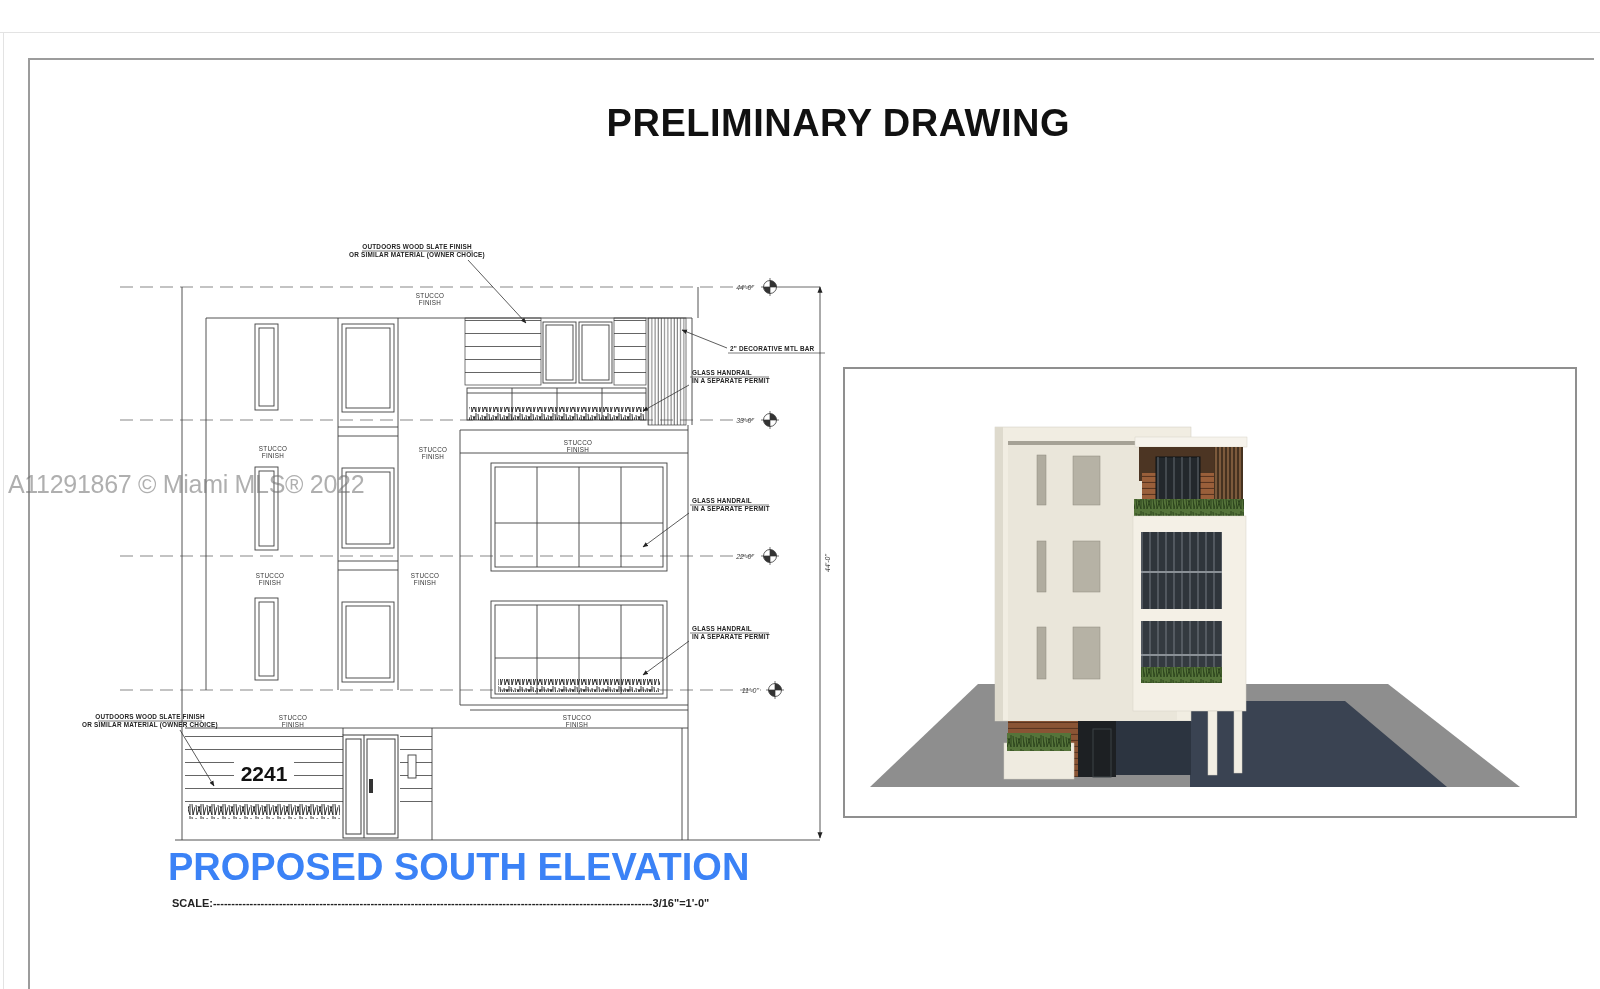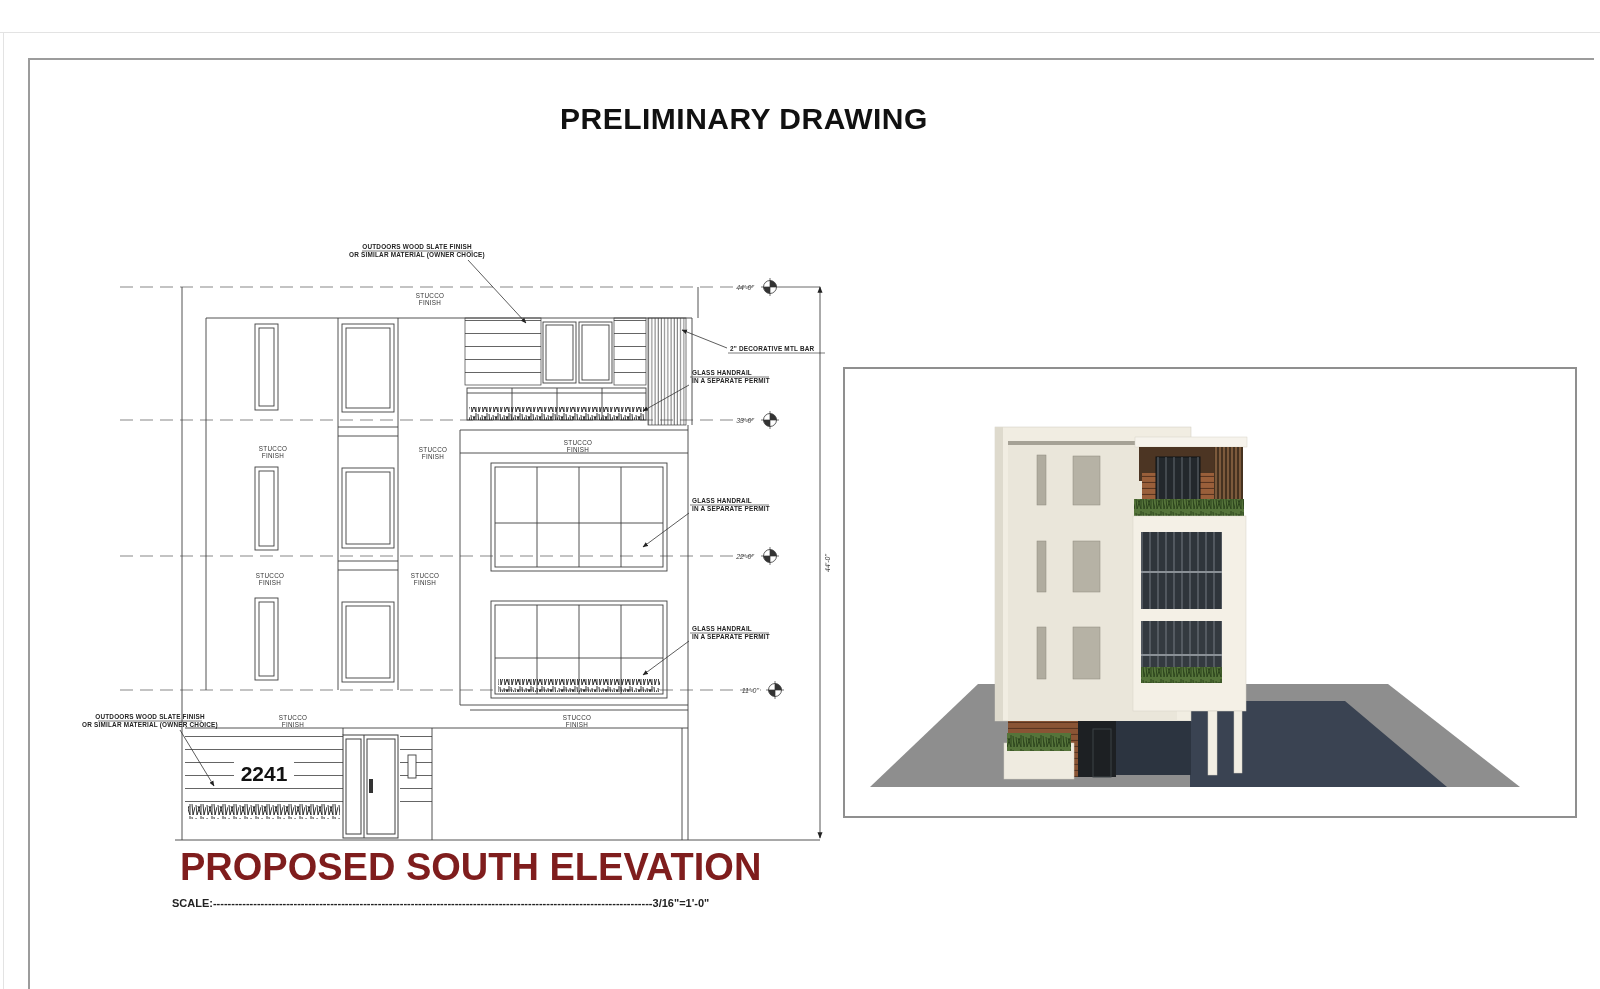--- a/index.html
+++ b/index.html
@@ -1,46 +1,47 @@
 <!DOCTYPE html>
 <html><head>
 <meta charset="utf-8">
 <style>
   html,body{margin:0;padding:0;background:#fff;}
   .sheet{position:relative;width:1600px;height:989px;background:#fff;overflow:hidden;
          font-family:"Liberation Sans",sans-serif;color:#1a1a1a;}
   .hairline{position:absolute;background:#e3e3e3;}
   .frameline{position:absolute;background:#9c9c9c;}
-  .page-title{position:absolute;left:560px;top:102px;width:510px;text-align:left;
-              font-size:30px;font-weight:bold;letter-spacing:.5px;color:#111;}
+  .page-title{position:absolute;left:560px;top:102px;width:510px;text-align:right;
+              font-size:38px;font-weight:bold;letter-spacing:.5px;color:#111;}
   .watermark{position:absolute;left:8px;top:470px;font-size:25px;letter-spacing:-.3px;
              color:rgba(110,110,110,.55);white-space:nowrap;z-index:5;}
   .elev{position:absolute;left:30px;top:230px;}
-  .elev-title{position:absolute;left:180px;top:846px;font-size:38px;font-weight:bold;
-              letter-spacing:0;color:#7f1d1d;white-space:nowrap;}
+  .elev-title{position:absolute;left:168px;top:846px;font-size:38px;font-weight:bold;
+              letter-spacing:0;color:#3b82f6;white-space:nowrap;}
   .scale-line{position:absolute;left:172px;top:897px;width:558px;font-size:11px;font-weight:bold;
               color:#222;white-space:nowrap;overflow:hidden;}
   .render-panel{position:absolute;left:843px;top:367px;width:734px;height:451px;
                 border:2px solid #8f8f8f;background:#fff;box-sizing:border-box;}
   .dim{font-size:7px;font-style:italic;fill:#3a3a3a;}
   .lbl{font-size:6.3px;fill:#333;letter-spacing:.3px;text-anchor:middle;}
   .ann{font-size:6.4px;font-weight:bold;fill:#222;letter-spacing:.2px;}
   .num{font-size:21px;font-weight:bold;fill:#111;text-anchor:middle;}
 </style>
 </head>
 <body>
 
 <div class="sheet">
 
   <div class="hairline" style="left:0;top:32px;width:1600px;height:1px;"></div>
   <div class="hairline" style="left:3px;top:32px;width:1px;height:957px;"></div>
   <div class="frameline" style="left:28px;top:58px;width:1566px;height:2px;"></div>
   <div class="frameline" style="left:28px;top:58px;width:2px;height:931px;"></div>
 
   <div class="page-title">PRELIMINARY DRAWING</div>
+  <div class="watermark">A11291867 © Miami MLS® 2022</div>
 
   <svg class="elev" width="810" height="710" viewBox="0 0 810 710" style="font-family:'Liberation Sans',sans-serif">
     <defs>
       <pattern id="hs" width="8" height="13" patternUnits="userSpaceOnUse">
         <path d="M0 12.5 H8" stroke="#3d3d3d" stroke-width="0.8"></path>
       </pattern>
       <pattern id="vb" width="3.2" height="8" patternUnits="userSpaceOnUse">
         <path d="M1 0 V8" stroke="#3d3d3d" stroke-width="0.8"></path>
       </pattern>
       <pattern id="gr" width="11" height="13" patternUnits="userSpaceOnUse">

